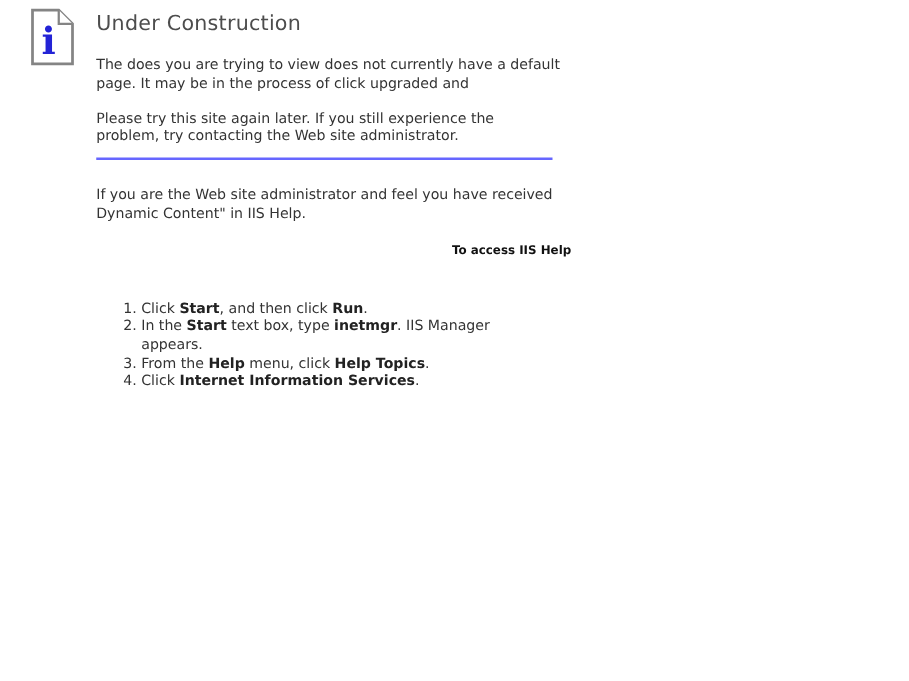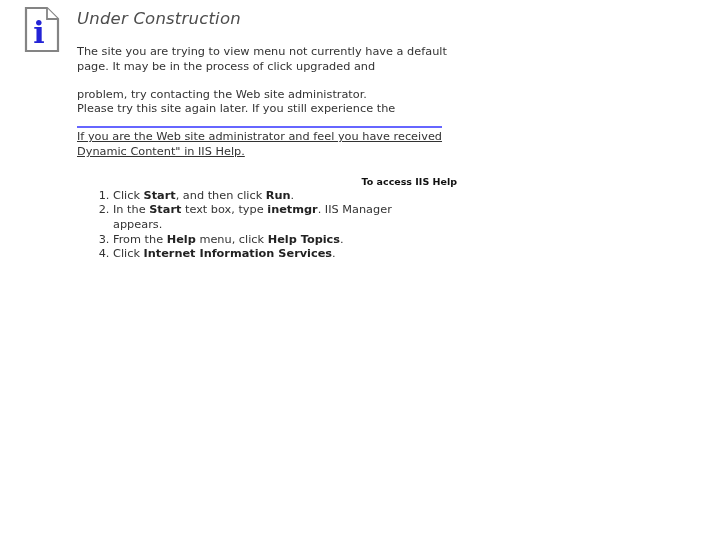--- a/index.html
+++ b/index.html
@@ -18,41 +18,40 @@
     color: #333333;
     font-size: 11.3px;
     line-height: 14.8px;
   }
   .title {
     margin: 0; padding: 0;
     font-size: 16.5px; font-weight: 400;
     color: #4d4d4d;
     line-height: 22px;
     letter-spacing: 0.2px;
-    font-style: italic;
   }
   .para { margin: 0; }
   .para.p1 { margin-top: 15px; }
   .para.p2 { margin-top: 13px; }
-  .para.p3 { margin-top: 2px; text-decoration: underline; }
+  .para.p3 { margin-top: 21px; }
   .rule {
     margin-top: 9px;
     width: 365px; height: 2px;
     background: #6666ff;
     border: 0;
   }
   .help-heading {
     margin: 16px 0 0 0;
     font-size: 9.5px; font-weight: bold;
     color: #111111;
     line-height: 12px;
     text-align: right;
   }
   ol.steps {
-    margin: 1px 0 0 0;
+    margin: 33px 0 0 0;
     padding: 0 0 0 36px;
     width: 320px;
     font-size: 11.3px;
     line-height: 14.6px;
     color: #333333;
   }
   ol.steps li { margin: 0; padding: 0; }
   b { font-weight: bold; color: #222222; }
 </style>
 </head>
@@ -66,27 +65,27 @@
       <path d="M24 2 L24 13 L35 13" fill="#ffffff" stroke="#848484" stroke-width="1.8" stroke-linejoin="miter"></path>
       <text x="16" y="37" text-anchor="middle" font-family="DejaVu Serif, Liberation Serif, serif" font-weight="bold" font-size="30" fill="#2323d6">i</text>
     </svg>
   </div>
 
   <div class="content">
 
     <h1 class="title">Under Construction</h1>
 
     <div class="para p1">
-      <div>The site you are trying to view menu not currently have a default</div>
+      <div>The does you are trying to view does not currently have a default</div>
       <div>page. It may be in the process of click upgraded and</div>
     </div>
 
     <div class="para p2">
+      <div>Please try this site again later. If you still experience the</div>
       <div>problem, try contacting the Web site administrator.</div>
-      <div>Please try this site again later. If you still experience the</div>
     </div>
 
     <div class="rule"></div>
 
     <div class="para p3">
       <div>If you are the Web site administrator and feel you have received</div>
       <div>Dynamic Content" in IIS Help.</div>
     </div>
 
     <h4 class="help-heading">To access IIS Help</h4>

